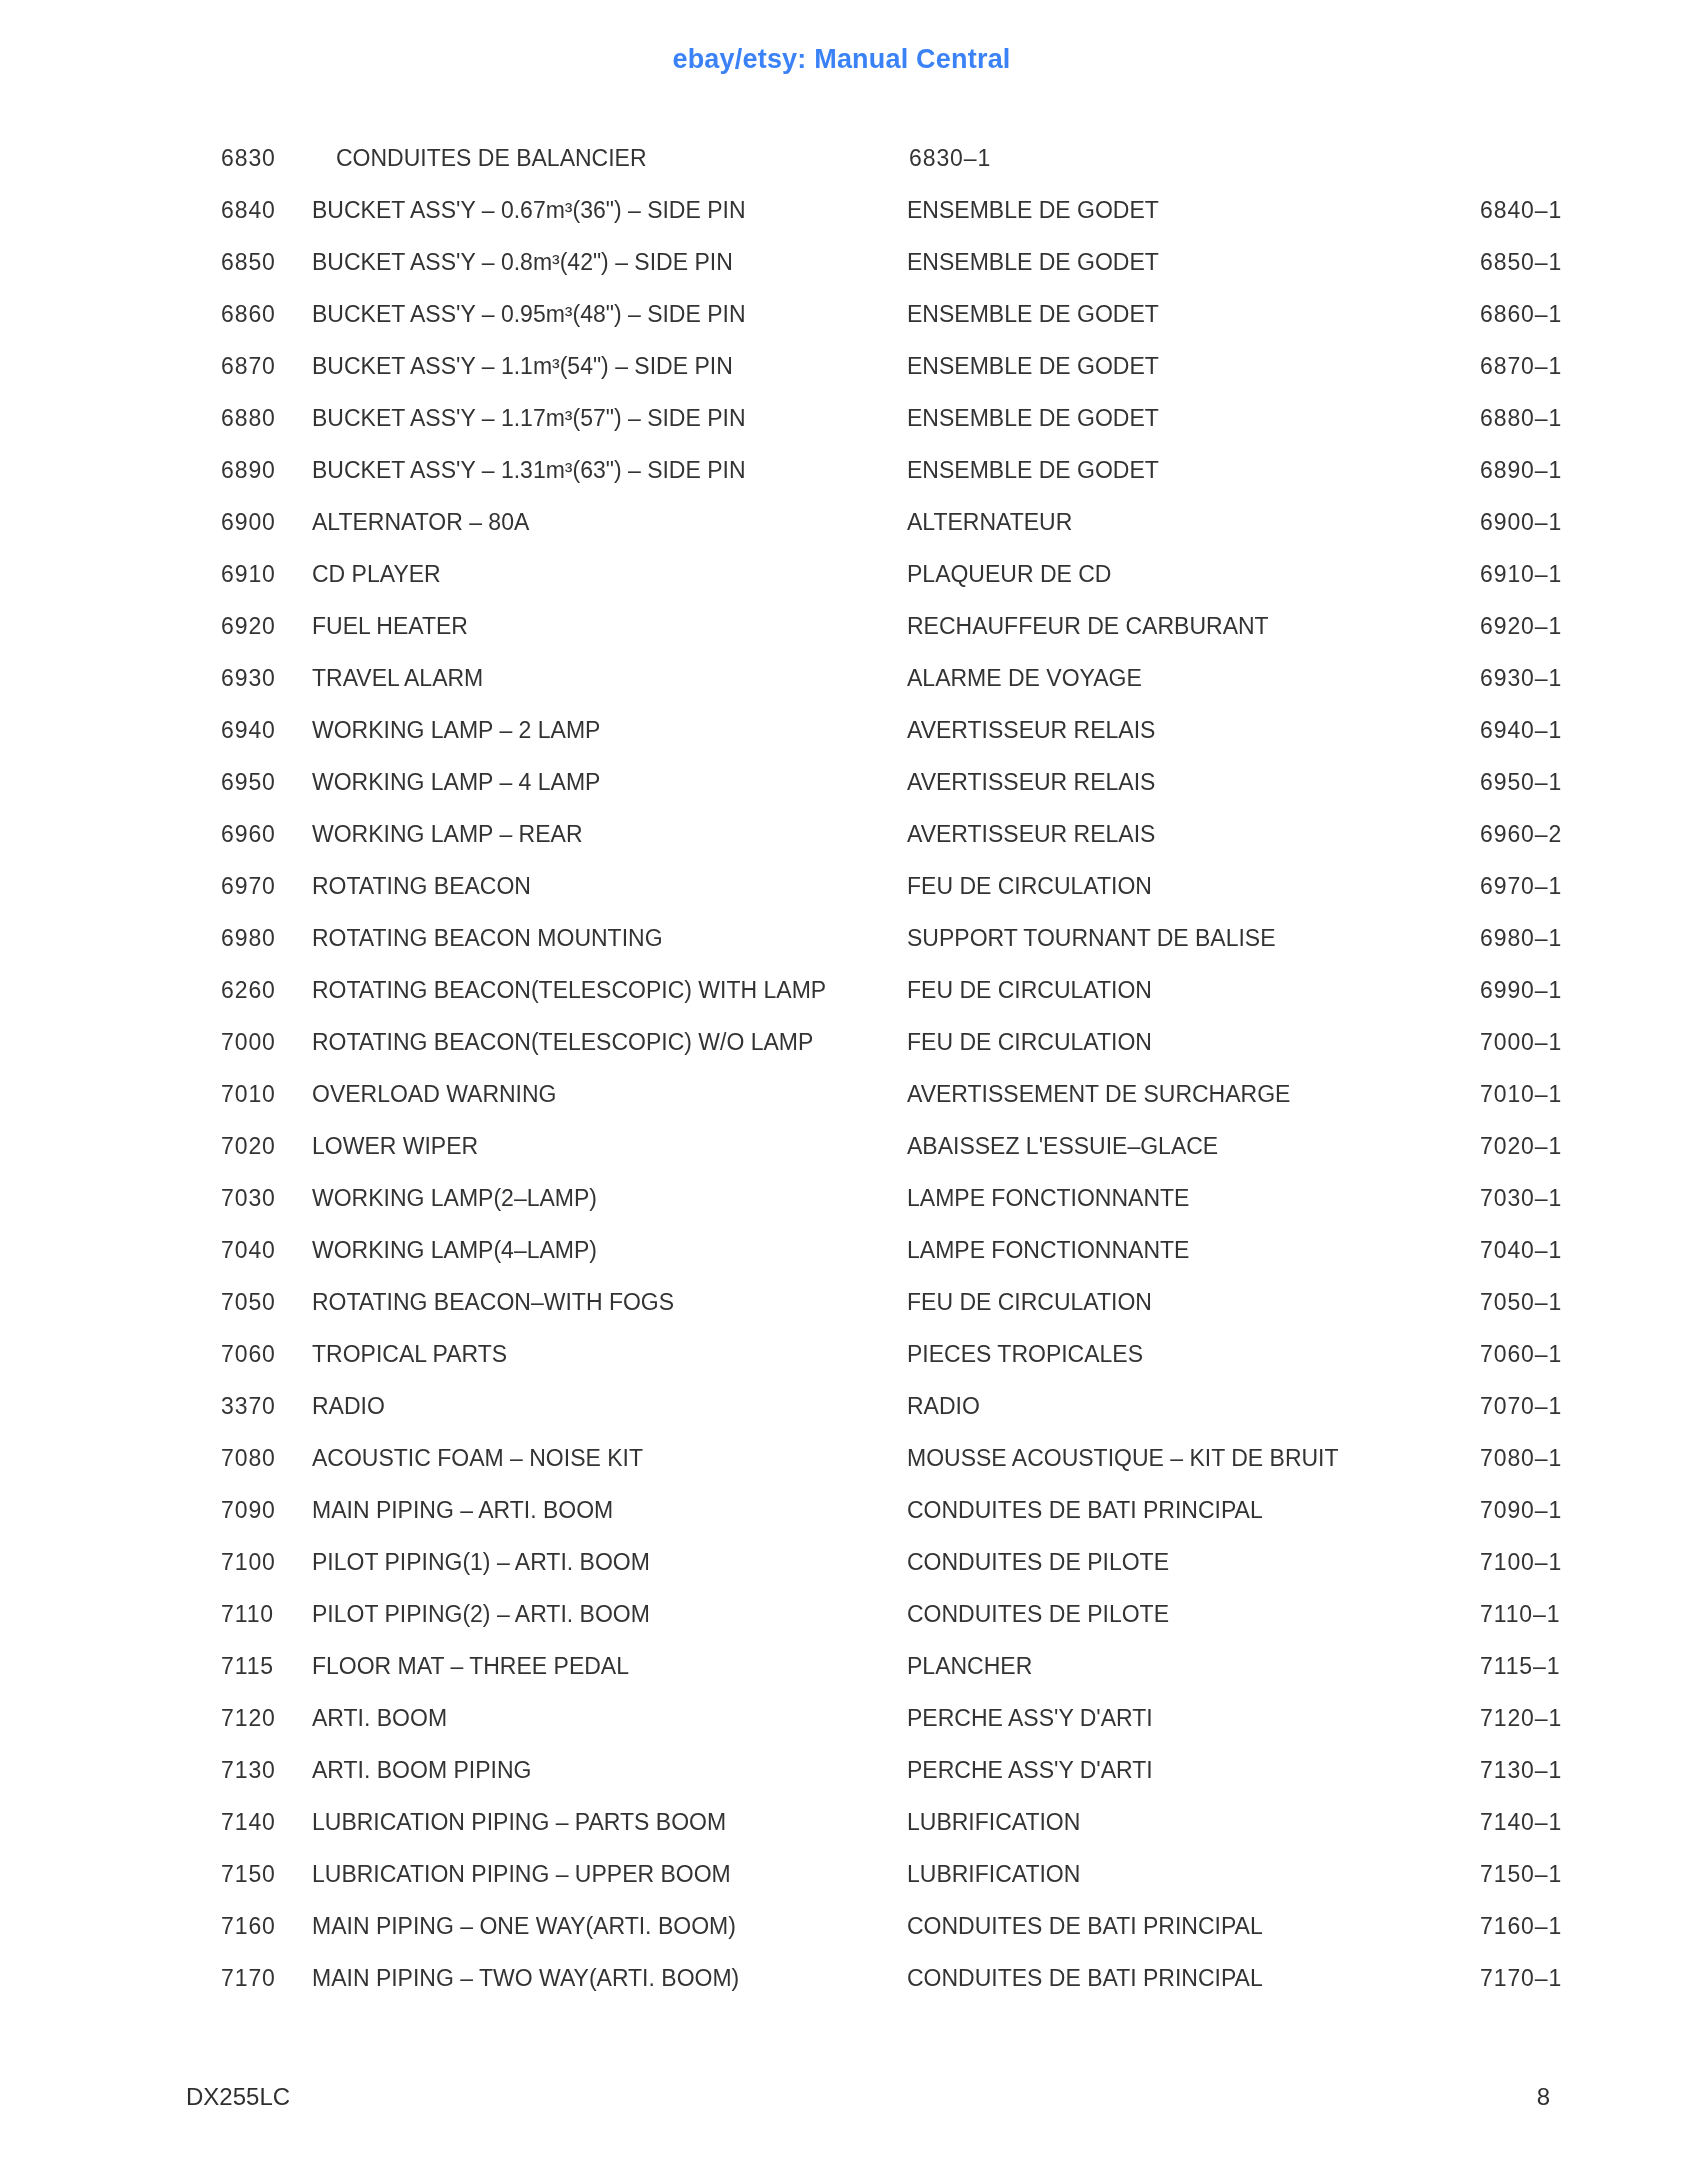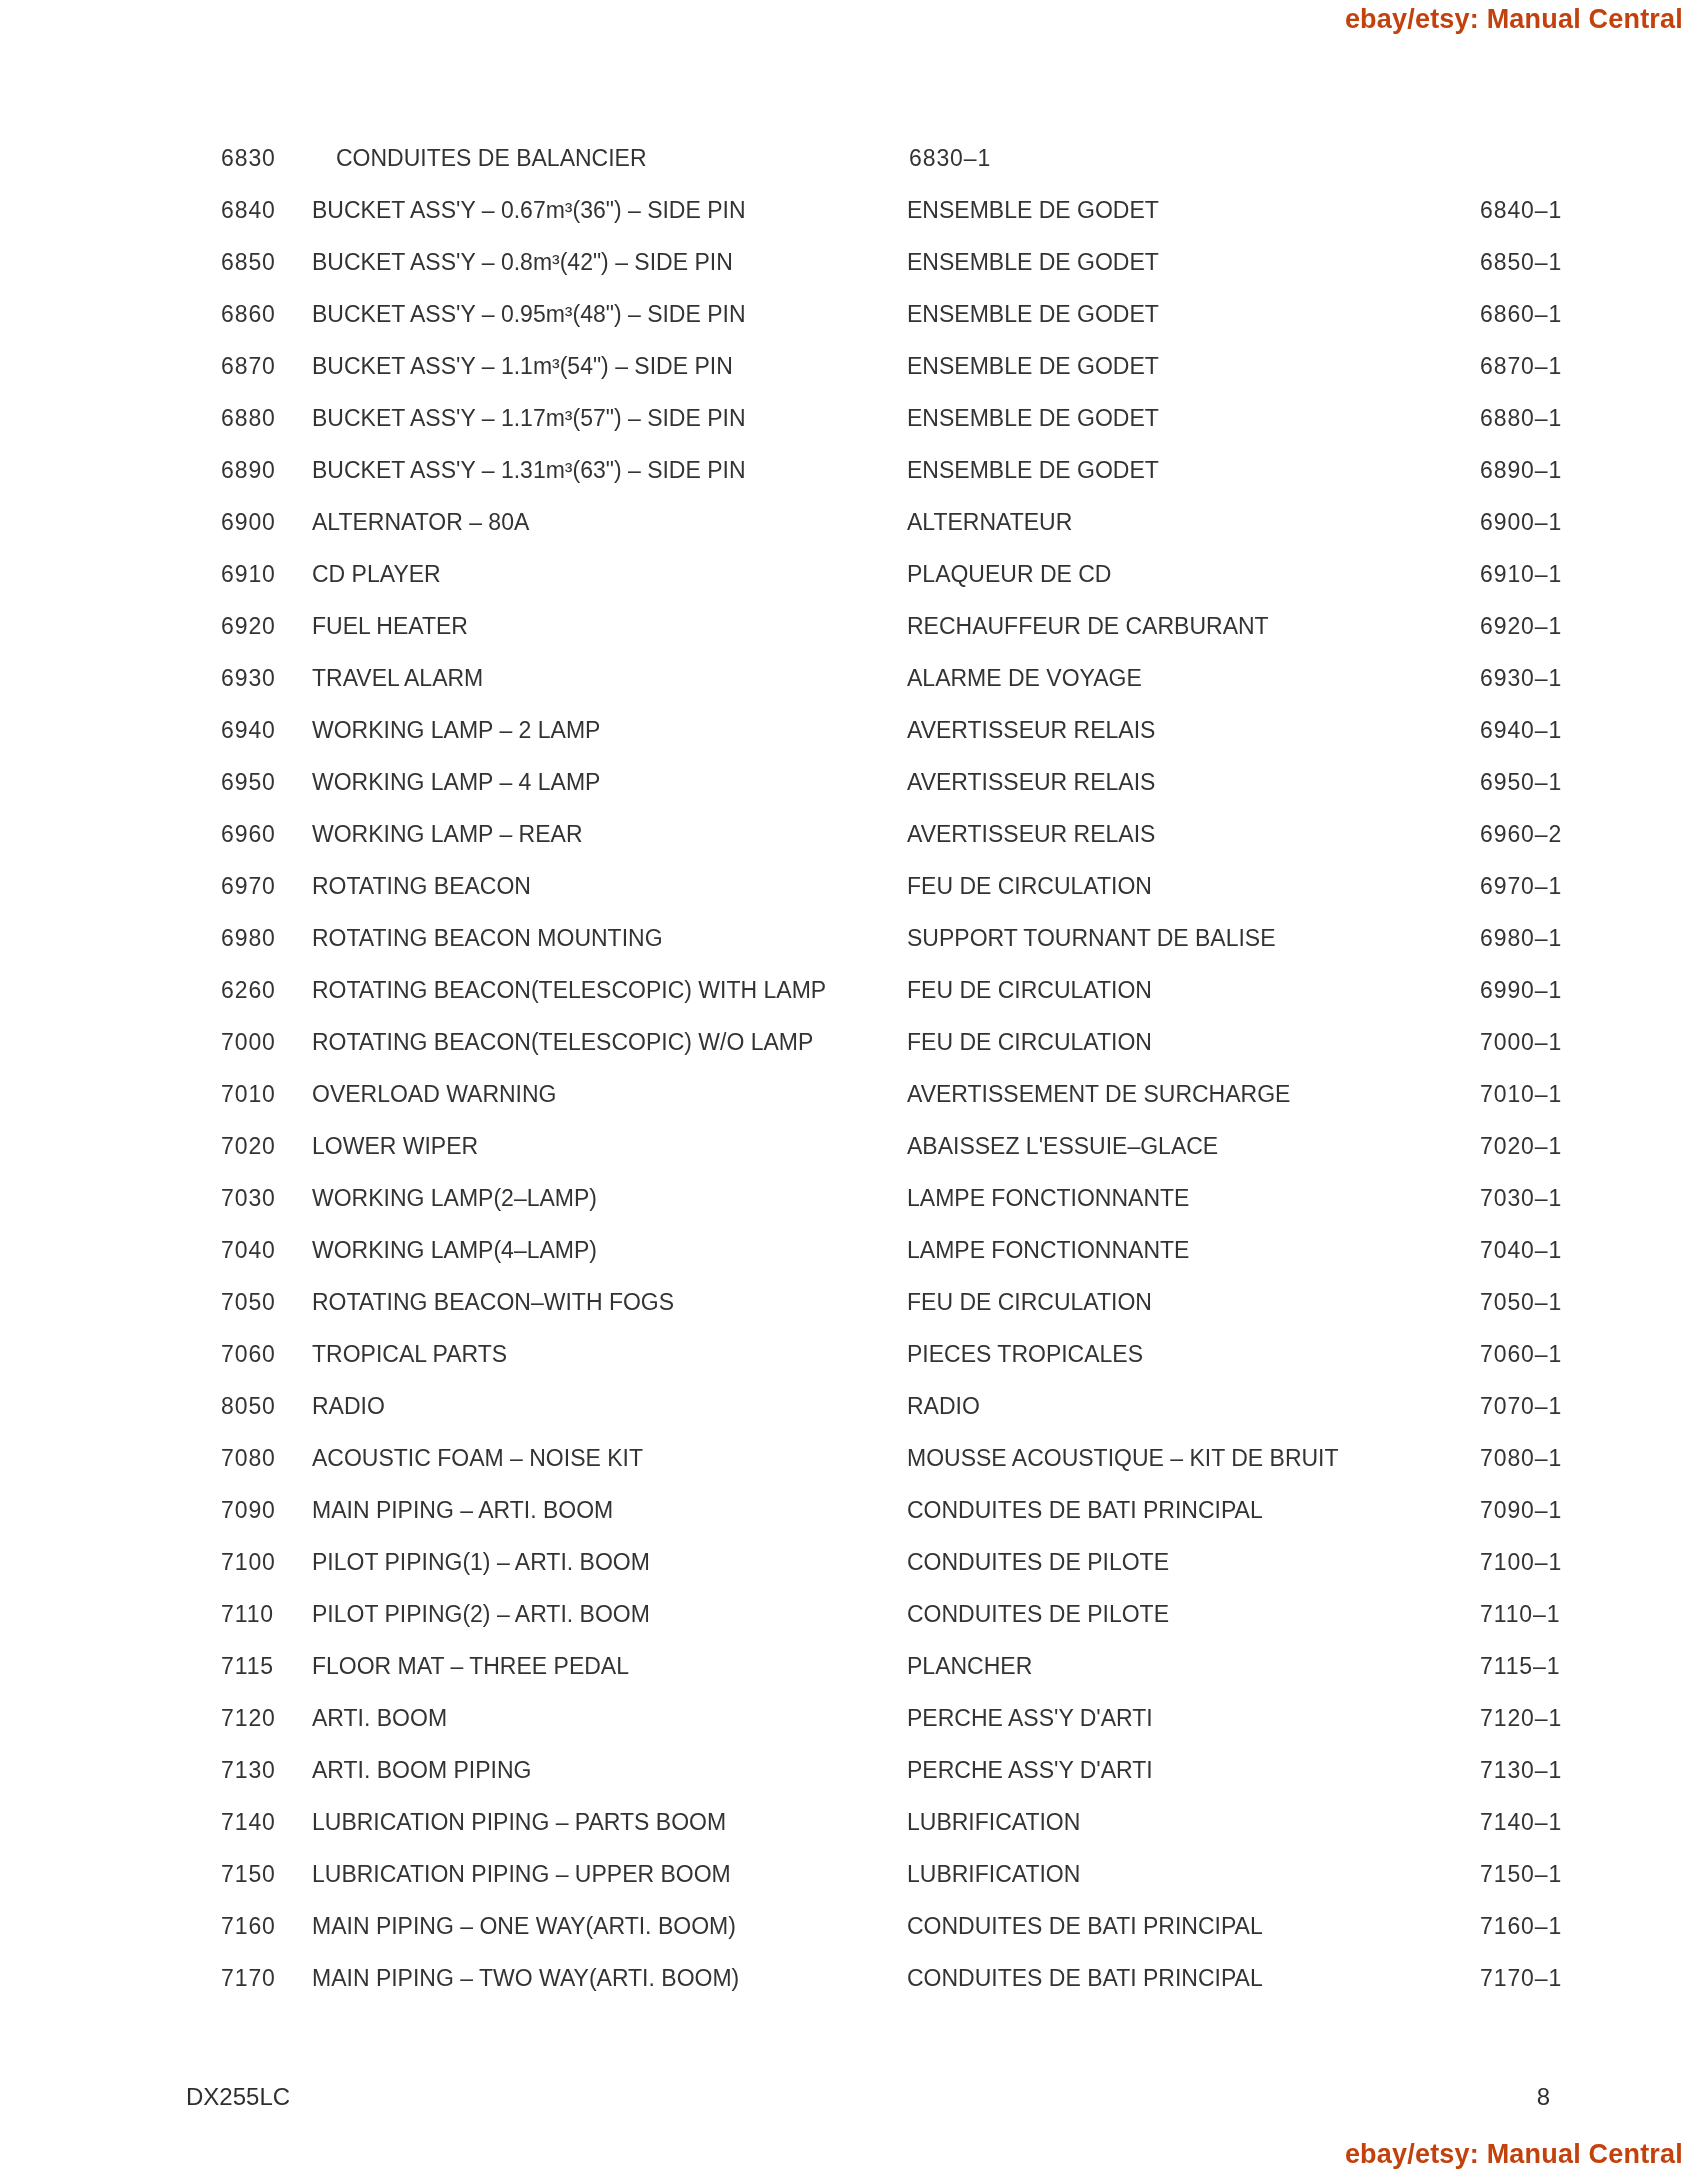--- a/index.html
+++ b/index.html
@@ -9,26 +9,27 @@
     height: 2178px;
     background: #ffffff;
     font-family: "Liberation Sans", sans-serif;
     color: #2f2f2f;
     overflow: hidden;
   }
   .watermark {
     position: absolute;
     left: 0;
     width: 100%;
-    text-align: right;
+    text-align: center;
     font-size: 27px;
     font-weight: 600;
-    color: #c2410c;
+    color: #3b82f6;
     letter-spacing: 0.2px;
     white-space: nowrap;
+    margin-top: 40px;
   }
   .watermark.top { top: 3.5px; }
   .watermark.bottom { top: 2139px; }
   .rows {
     position: absolute;
     top: 145px;
     left: 0;
     width: 100%;
   }
   .row {
@@ -225,21 +226,21 @@
   </div>
 
   <div class="row">
     <span class="c no">7060</span>
     <span class="c en">TROPICAL PARTS</span>
     <span class="c fr">PIECES TROPICALES</span>
     <span class="c ref">7060–1</span>
   </div>
 
   <div class="row">
-    <span class="c no">8050</span>
+    <span class="c no">3370</span>
     <span class="c en">RADIO</span>
     <span class="c fr">RADIO</span>
     <span class="c ref">7070–1</span>
   </div>
 
   <div class="row">
     <span class="c no">7080</span>
     <span class="c en">ACOUSTIC FOAM – NOISE KIT</span>
     <span class="c fr">MOUSSE ACOUSTIQUE – KIT DE BRUIT</span>
     <span class="c ref">7080–1</span>

